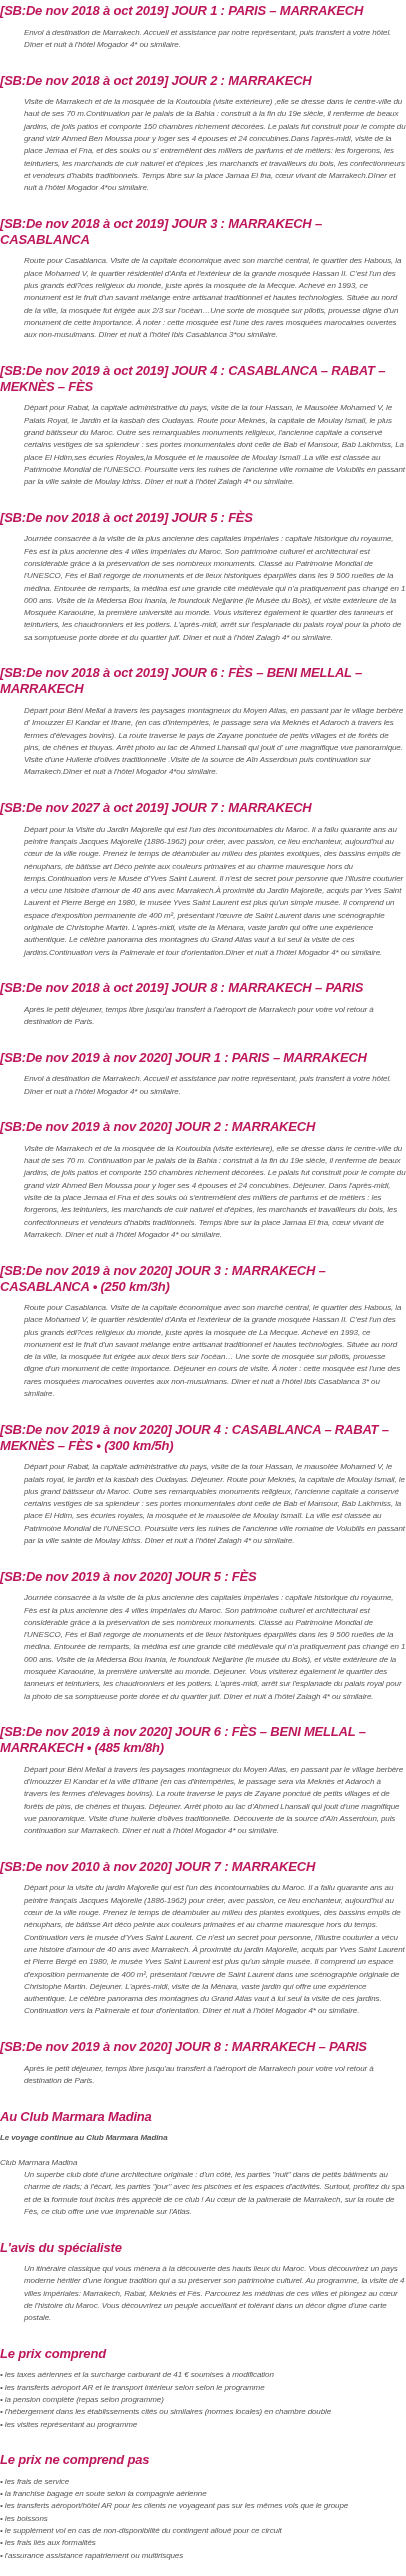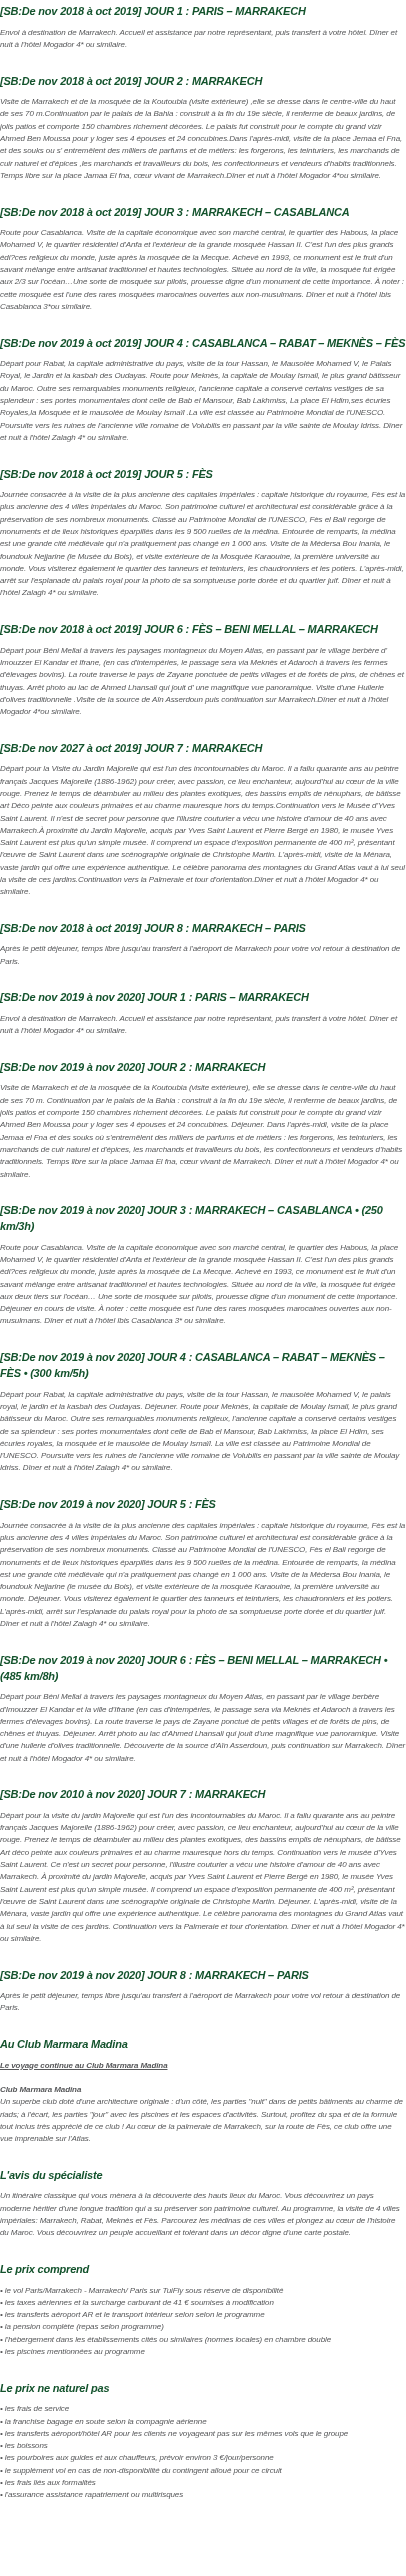--- a/index.html
+++ b/index.html
@@ -13,39 +13,39 @@
   }
   .doc {
     width: 406px;
     color: #57585a;
     font-style: italic;
     font-size: 8px;
     line-height: 12.3px;
     letter-spacing: -0.1px;
   }
   .day-heading, .info-heading {
-    color: #14532d;
+    color: #be185d;
     font-weight: bold;
     font-style: italic;
-    font-size: 11px;
+    font-size: 13px;
     line-height: 16px;
     letter-spacing: -0.2px;
     margin: 21.4px 0 7.5px 0;
   }
   .section:first-child .day-heading { margin-top: 3.2px; }
   .day-text, .info-text {
     margin: 0 0 0 0;
+    padding-left: 24px;
   }
   .club-lead {
     font-weight: bold;
     margin: 0 0 12.3px 0;
-    text-decoration: underline;
   }
   .club-sub {
-    font-weight: bold;
+    font-weight: normal;
     margin: 0;
   }
   ul.bullet-list {
     list-style: none;
     margin: 0;
     padding: 0;
   }
   ul.bullet-list li {
     margin: 0;
     padding: 0;
@@ -147,37 +147,35 @@
   </section>
 
   <section class="section">
     <h2 class="info-heading">L'avis du spécialiste</h2>
     <p class="info-text">Un itinéraire classique qui vous mènera à la découverte des hauts lieux du Maroc. Vous découvrirez un pays moderne héritier d'une longue tradition qui a su préserver son patrimoine culturel. Au programme, la visite de 4 villes impériales: Marrakech, Rabat, Meknès et Fès. Parcourez les médinas de ces villes et plongez au cœur de l'histoire du Maroc. Vous découvrirez un peuple accueillant et tolérant dans un décor digne d'une carte postale.</p>
   </section>
 
   <section class="section">
     <h2 class="info-heading">Le prix comprend</h2>
     <ul class="bullet-list">
-      <li>le vol Paris/Marrakech - Marrakech/ Paris sur TuiFly sous réserve de disponibilité</li>
       <li>les taxes aériennes et la surcharge carburant de 41 € soumises à modification</li>
       <li>les transferts aéroport AR et le transport intérieur selon selon le programme</li>
       <li>la pension complète (repas selon programme)</li>
       <li>l'hébergement dans les établissements cités ou similaires (normes locales) en chambre double</li>
-      <li>les piscines mentionnées au programme</li>
+      <li>les visites représentant au programme</li>
     </ul>
   </section>
 
   <section class="section">
-    <h2 class="info-heading">Le prix ne naturel pas</h2>
+    <h2 class="info-heading">Le prix ne comprend pas</h2>
     <ul class="bullet-list">
       <li>les frais de service</li>
       <li>la franchise bagage en soute selon la compagnie aérienne</li>
       <li>les transferts aéroport/hôtel AR pour les clients ne voyageant pas sur les mêmes vols que le groupe</li>
       <li>les boissons</li>
-      <li>les pourboires aux guides et aux chauffeurs, prévoir environ 3 €/jour/personne</li>
       <li>le supplément vol en cas de non-disponibilité du contingent alloué pour ce circuit</li>
       <li>les frais liés aux formalités</li>
       <li>l'assurance assistance rapatriement ou multirisques</li>
     </ul>
   </section>
 
 </div>
 
 
 </body></html>

